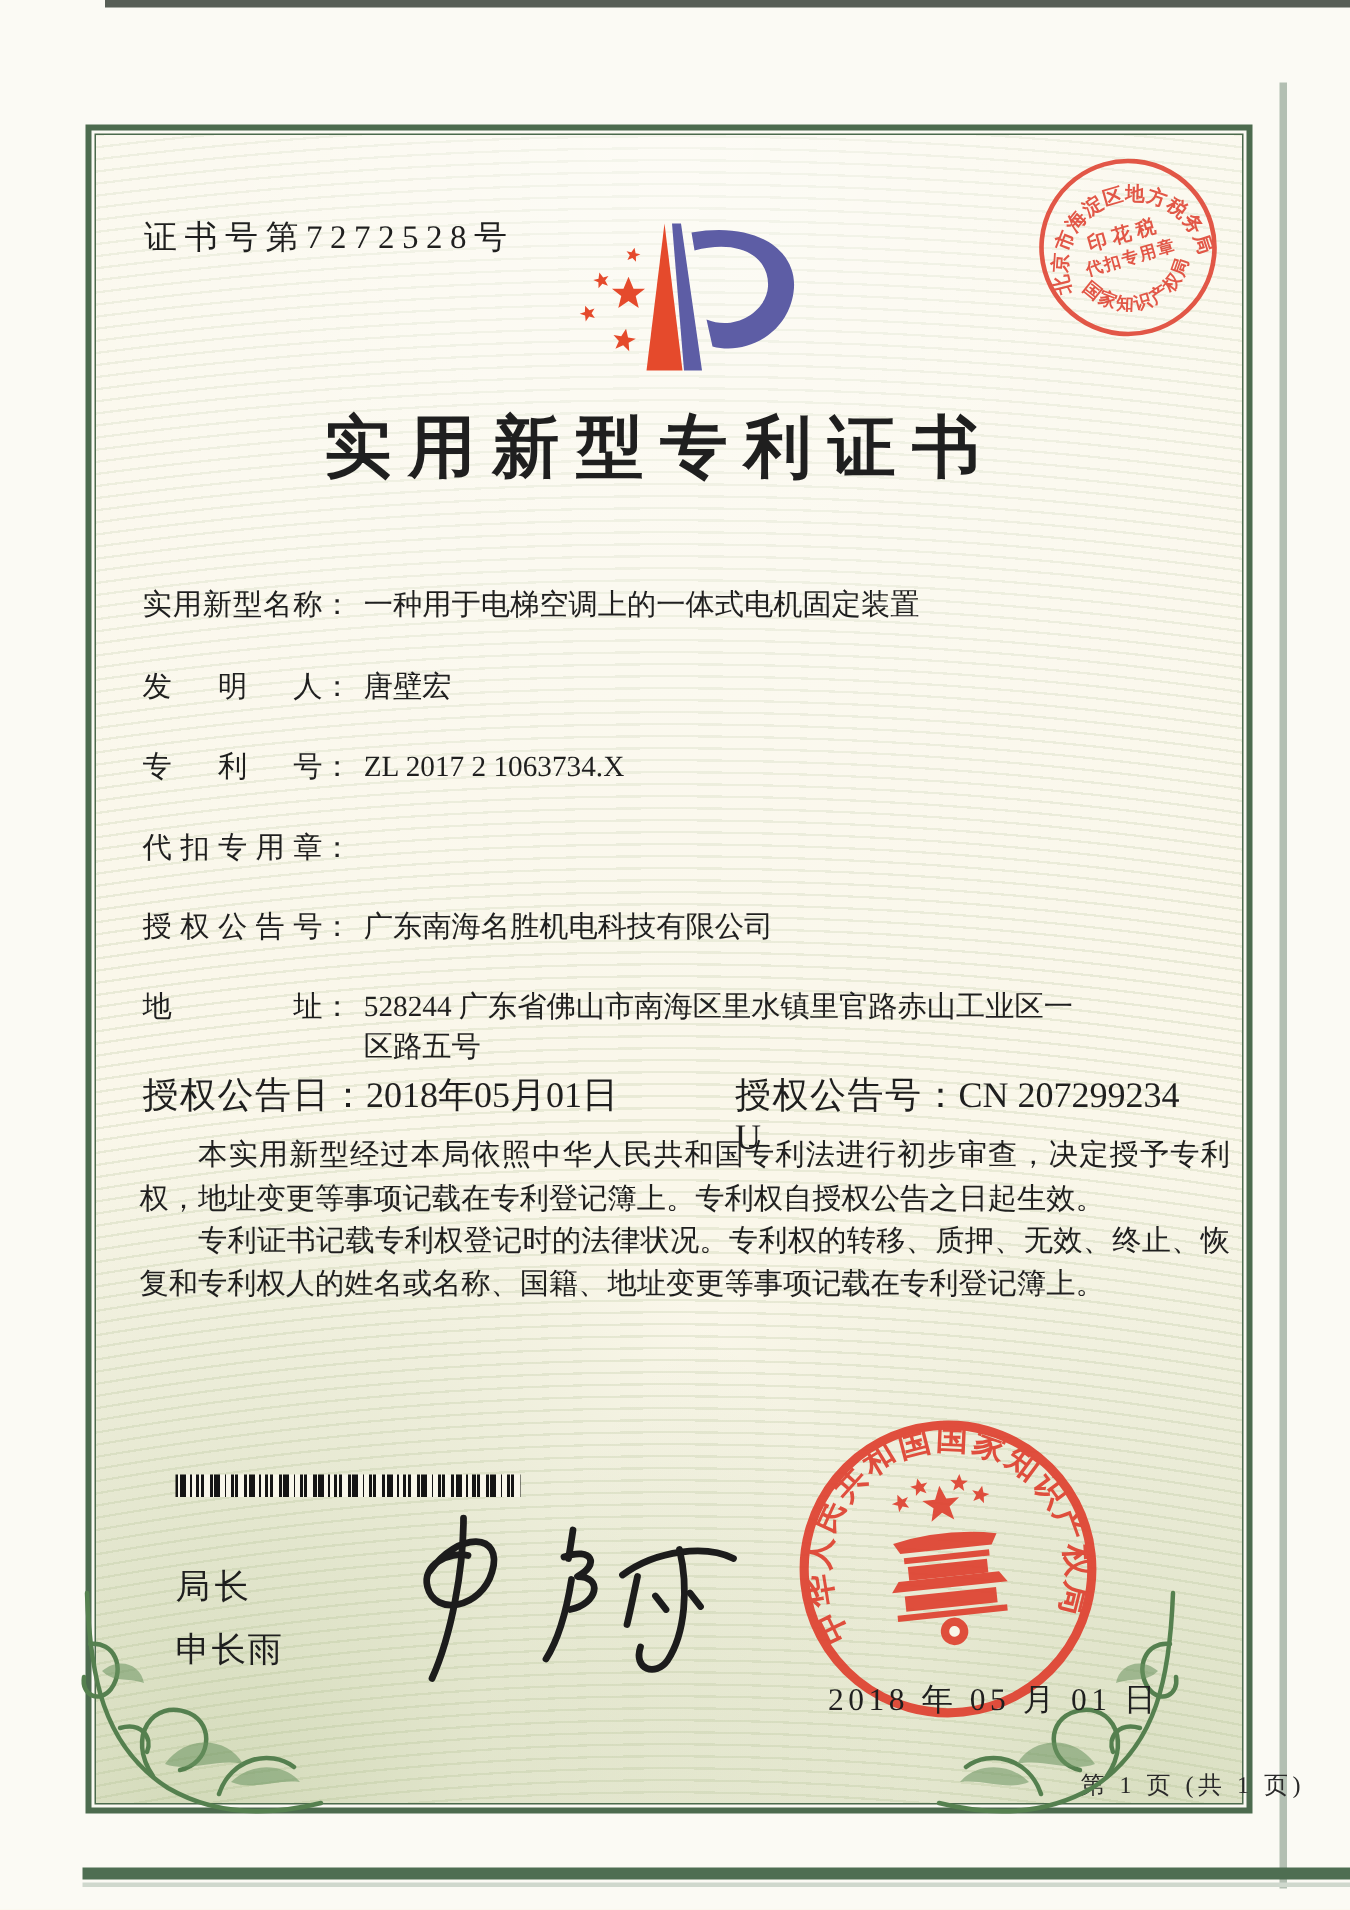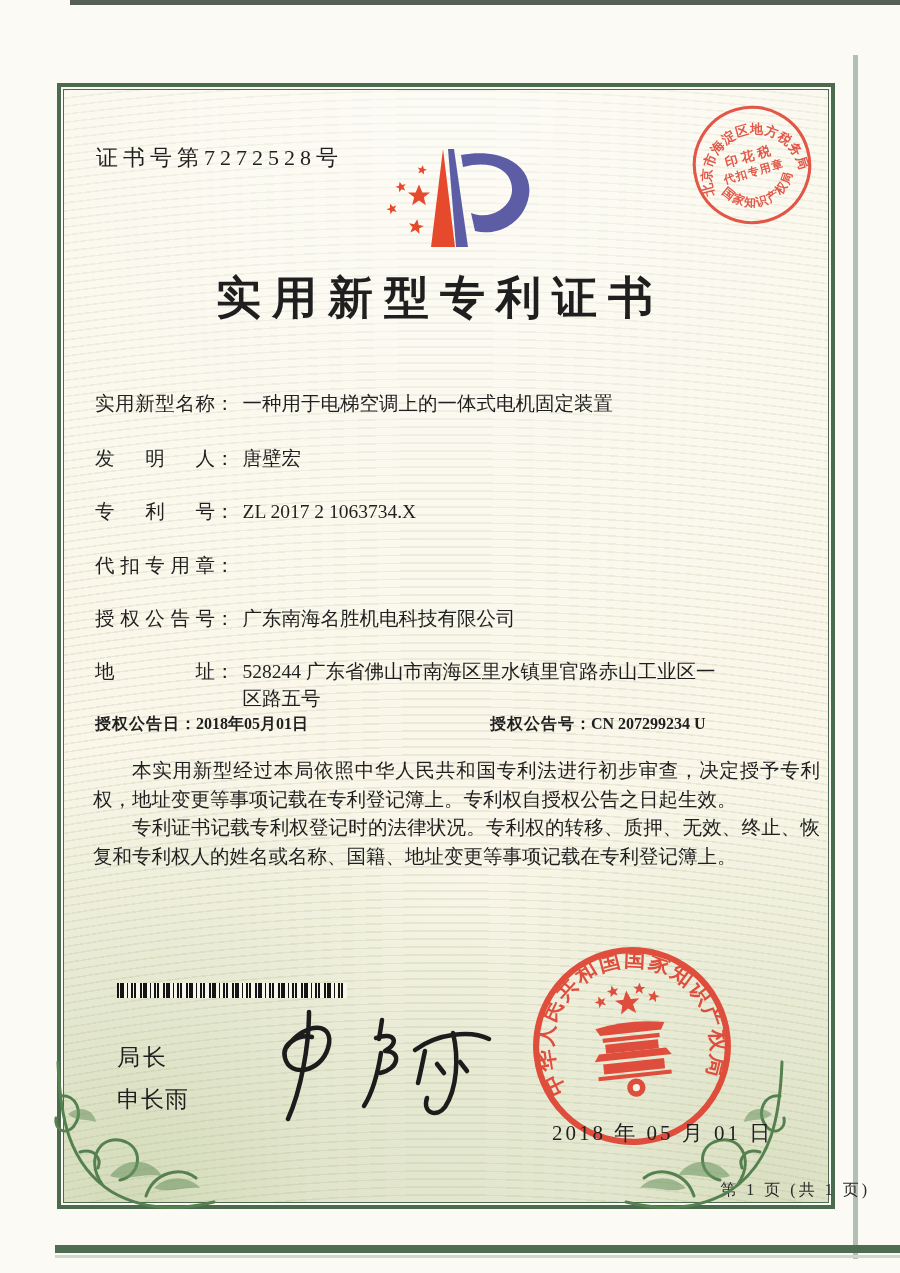--- a/index.html
+++ b/index.html
@@ -39,21 +39,21 @@
   .title{
     position:absolute;left:0;right:20px;top:268px;text-align:center;
     font-size:45px;font-weight:bold;letter-spacing:11px;font-family:Liberation Serif, serif;
   }
   .field-row{position:absolute;left:95px;right:78px;display:flex;font-size:19.5px;line-height:27px;}
   .row-1{top:390px}.row-2{top:445px}.row-3{top:498px}.row-4{top:552px}.row-5{top:605px}.row-6{top:658px}
   .field-label{display:inline-block;width:120px;text-align:justify;text-align-last:justify;flex:0 0 120px;}
   .field-colon{flex:0 0 auto;padding-right:8px;}
   .field-value{flex:1 1 auto;}
   .field-value.wrap{white-space:pre-line;max-width:540px;}
-  .grant-row{position:absolute;left:95px;top:714px;right:94px;font-size:16px;font-weight:bold;}
+  .grant-row{position:absolute;left:95px;top:714px;right:94px;font-size:24px;}
   .grant-right{position:absolute;left:395px;top:0;}
   .grant-row .lbl{letter-spacing:1px;}
   .paras{position:absolute;left:93px;top:757px;width:727px;font-size:19.5px;line-height:28.5px;text-align:justify;}
   .paras p{margin:0;text-indent:2em;}
 
   .barcode{
     position:absolute;left:117px;top:983px;width:230px;height:15px;
     background:repeating-linear-gradient(90deg,
       #141414 0 2px,#f8f6ea 2px 3px,#141414 3px 7px,#f8f6ea 7px 10px,
       #141414 10px 11px,#f8f6ea 11px 14px,#141414 14px 16px,#f8f6ea 16px 17px,

